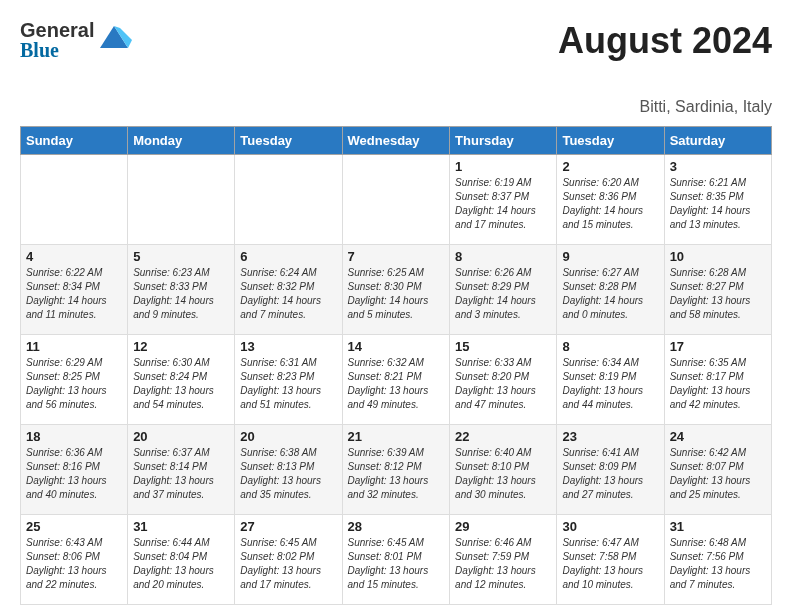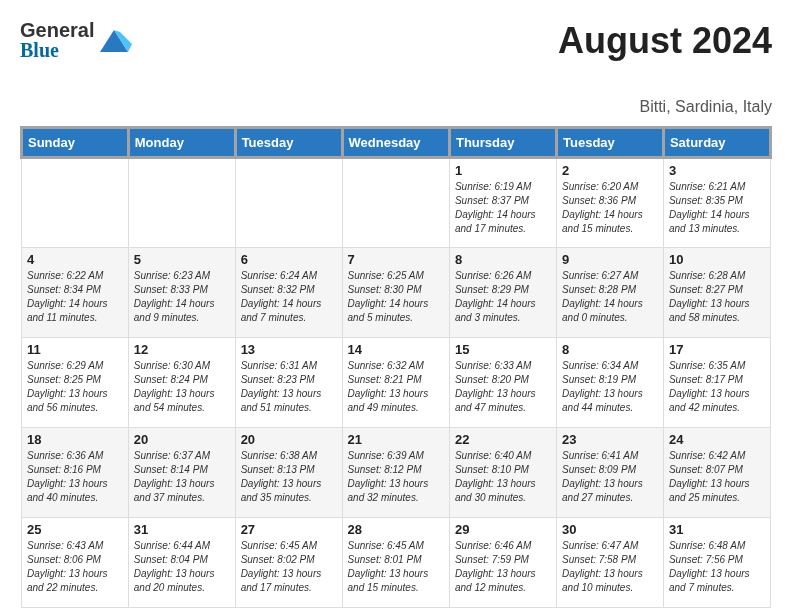--- a/index.html
+++ b/index.html
@@ -39,21 +39,21 @@
       border-collapse: collapse;
       font-size: 11px;
     }
     .calendar th {
       background: #2979c2;
       color: #fff;
       text-align: left;
       padding: 6px 5px;
       font-size: 13px;
       font-weight: bold;
-      border: 3px solid #a3a3a3;
+      border: 1px solid #a3a3a3;
     }
     .calendar td {
       border: 1px solid #ddd;
       vertical-align: top;
       padding: 4px 5px;
       height: 90px;
       width: 108px;
       background: #fff;
     }
     .calendar tr:nth-child(even) td {
@@ -78,21 +78,21 @@
       margin-top: 8px;
       font-size: 11px;
       color: #555;
     }
   </style>
 </head>
 <body>
 
 <div class="header">
   <div class="logo">
-    <div style="display:flex; align-items:flex-end;">
+    <div style="display:flex; align-items:flex-start;">
       <div style="display:flex; flex-direction:column; line-height:1;">
         <span style="font-size:20px; font-weight:bold; color:#333; font-family:Arial,sans-serif;">General</span>
         <span style="font-size:20px; font-weight:bold; color:#0369a1; font-family:Liberation Serif, serif;">Blue</span>
       </div>
       <svg width="36" height="36" viewBox="0 0 36 36" style="margin-left:2px;">
         <polygon points="4,28 18,6 32,28" fill="#2979c2"></polygon>
         <polygon points="18,6 32,28 36,20 24,8" fill="#4fc3f7"></polygon>
       </svg>
     </div>
   </div>

